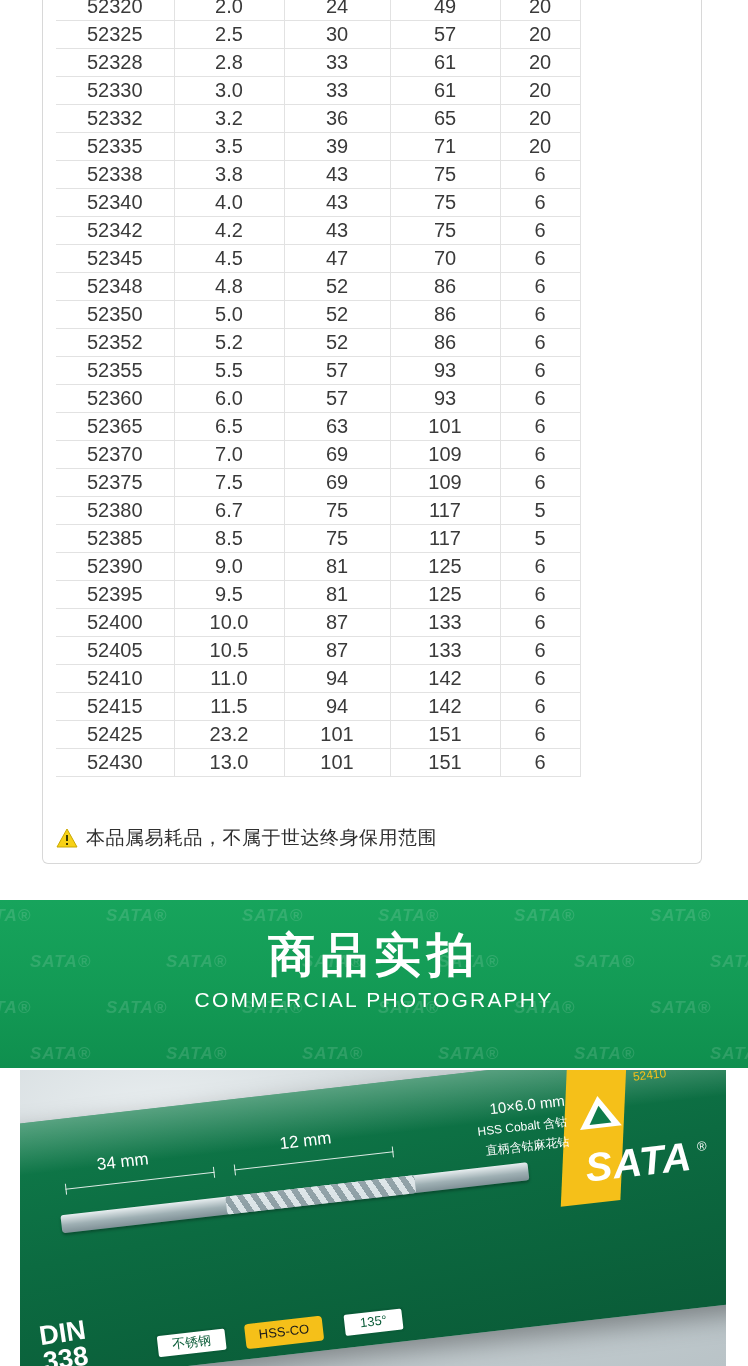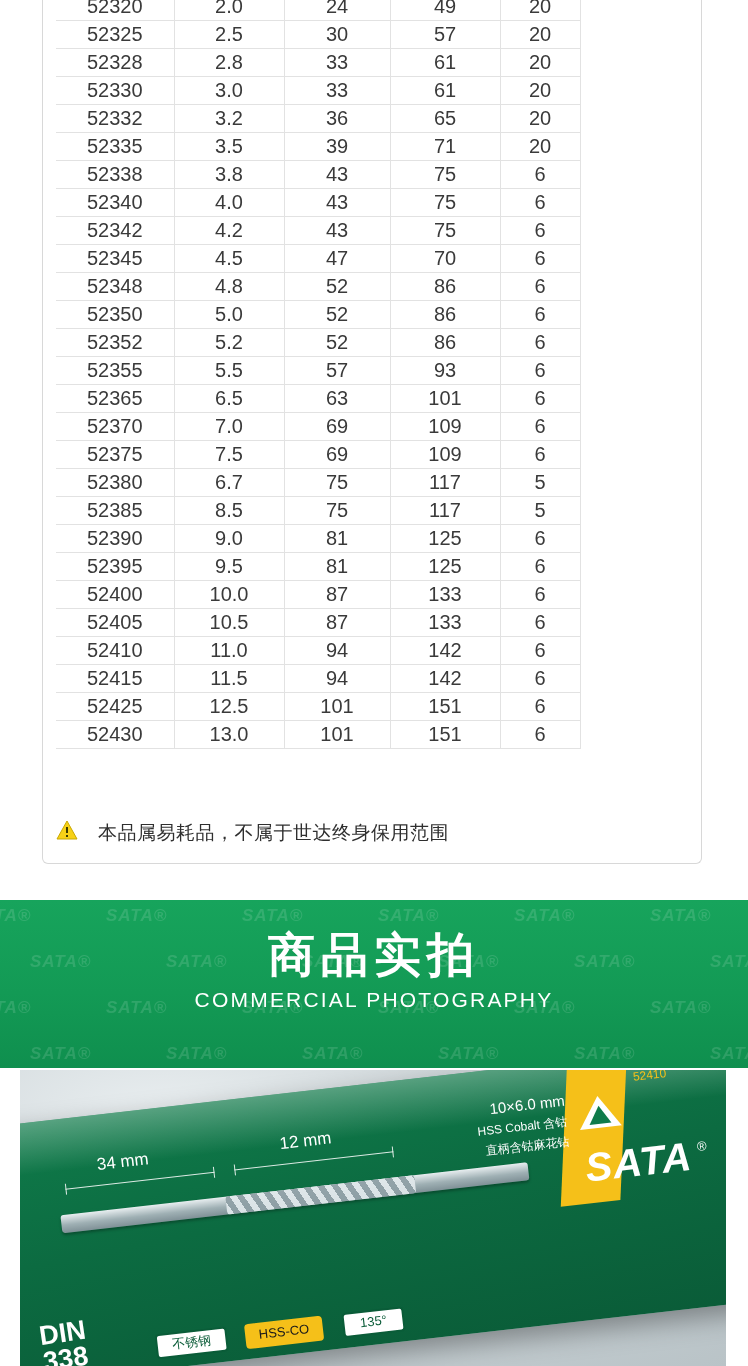--- a/index.html
+++ b/index.html
@@ -59,22 +59,22 @@
   table.spec td.c4 { width: 80px; border-right: 1px solid #e2e2e2; }
   table.spec tr:first-child td { border-top: 1px solid #e2e2e2; }
 
   .note-row {
     position: absolute;
     left: 13px;
     top: 828px;
     width: 640px;
     height: 36px;
     display: flex;
-    align-items: flex-start;
-    gap: 20px;
+    align-items: center;
+    gap: 8px;
   }
   .warn-icon {
     width: 22px; height: 20px;
     position: relative;
     flex: 0 0 auto;
   }
   .warn-icon svg { display: block; }
   .note-text {
     font-size: 19px;
     color: #2f2f2f;
@@ -372,20 +372,27 @@
               <td class="c4">6</td>
             </tr>
             <tr>
               <td class="c0">52355</td>
               <td class="c1">5.5</td>
               <td class="c2">57</td>
               <td class="c3">93</td>
               <td class="c4">6</td>
             </tr>
             <tr>
+              <td class="c0">52360</td>
+              <td class="c1">6.0</td>
+              <td class="c2">57</td>
+              <td class="c3">93</td>
+              <td class="c4">6</td>
+            </tr>
+            <tr>
               <td class="c0">52365</td>
               <td class="c1">6.5</td>
               <td class="c2">63</td>
               <td class="c3">101</td>
               <td class="c4">6</td>
             </tr>
             <tr>
               <td class="c0">52370</td>
               <td class="c1">7.0</td>
               <td class="c2">69</td>
@@ -450,21 +457,21 @@
             </tr>
             <tr>
               <td class="c0">52415</td>
               <td class="c1">11.5</td>
               <td class="c2">94</td>
               <td class="c3">142</td>
               <td class="c4">6</td>
             </tr>
             <tr>
               <td class="c0">52425</td>
-              <td class="c1">12.5</td>
+              <td class="c1">23.2</td>
               <td class="c2">101</td>
               <td class="c3">151</td>
               <td class="c4">6</td>
             </tr>
             <tr>
               <td class="c0">52430</td>
               <td class="c1">13.0</td>
               <td class="c2">101</td>
               <td class="c3">151</td>
               <td class="c4">6</td>

